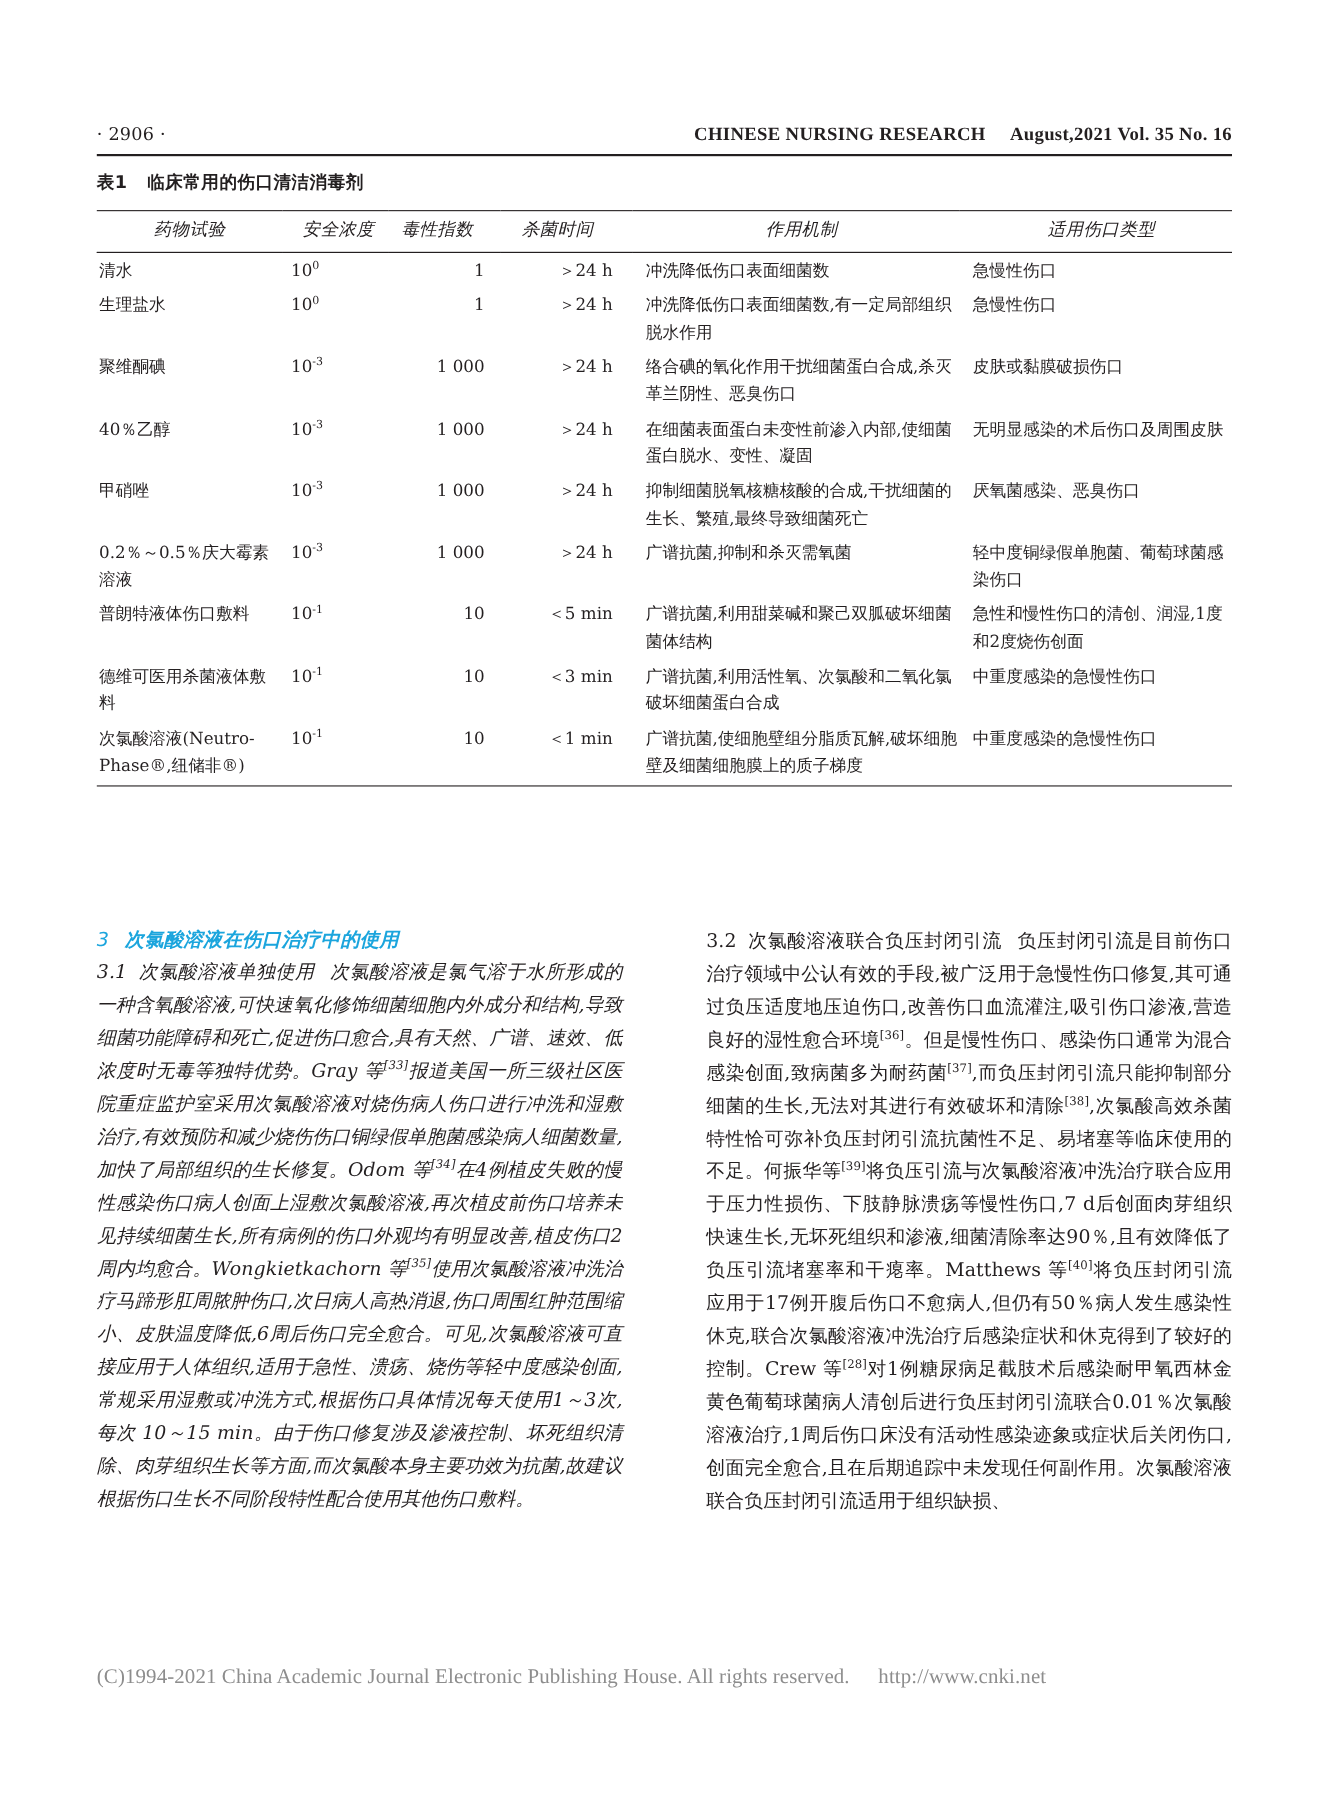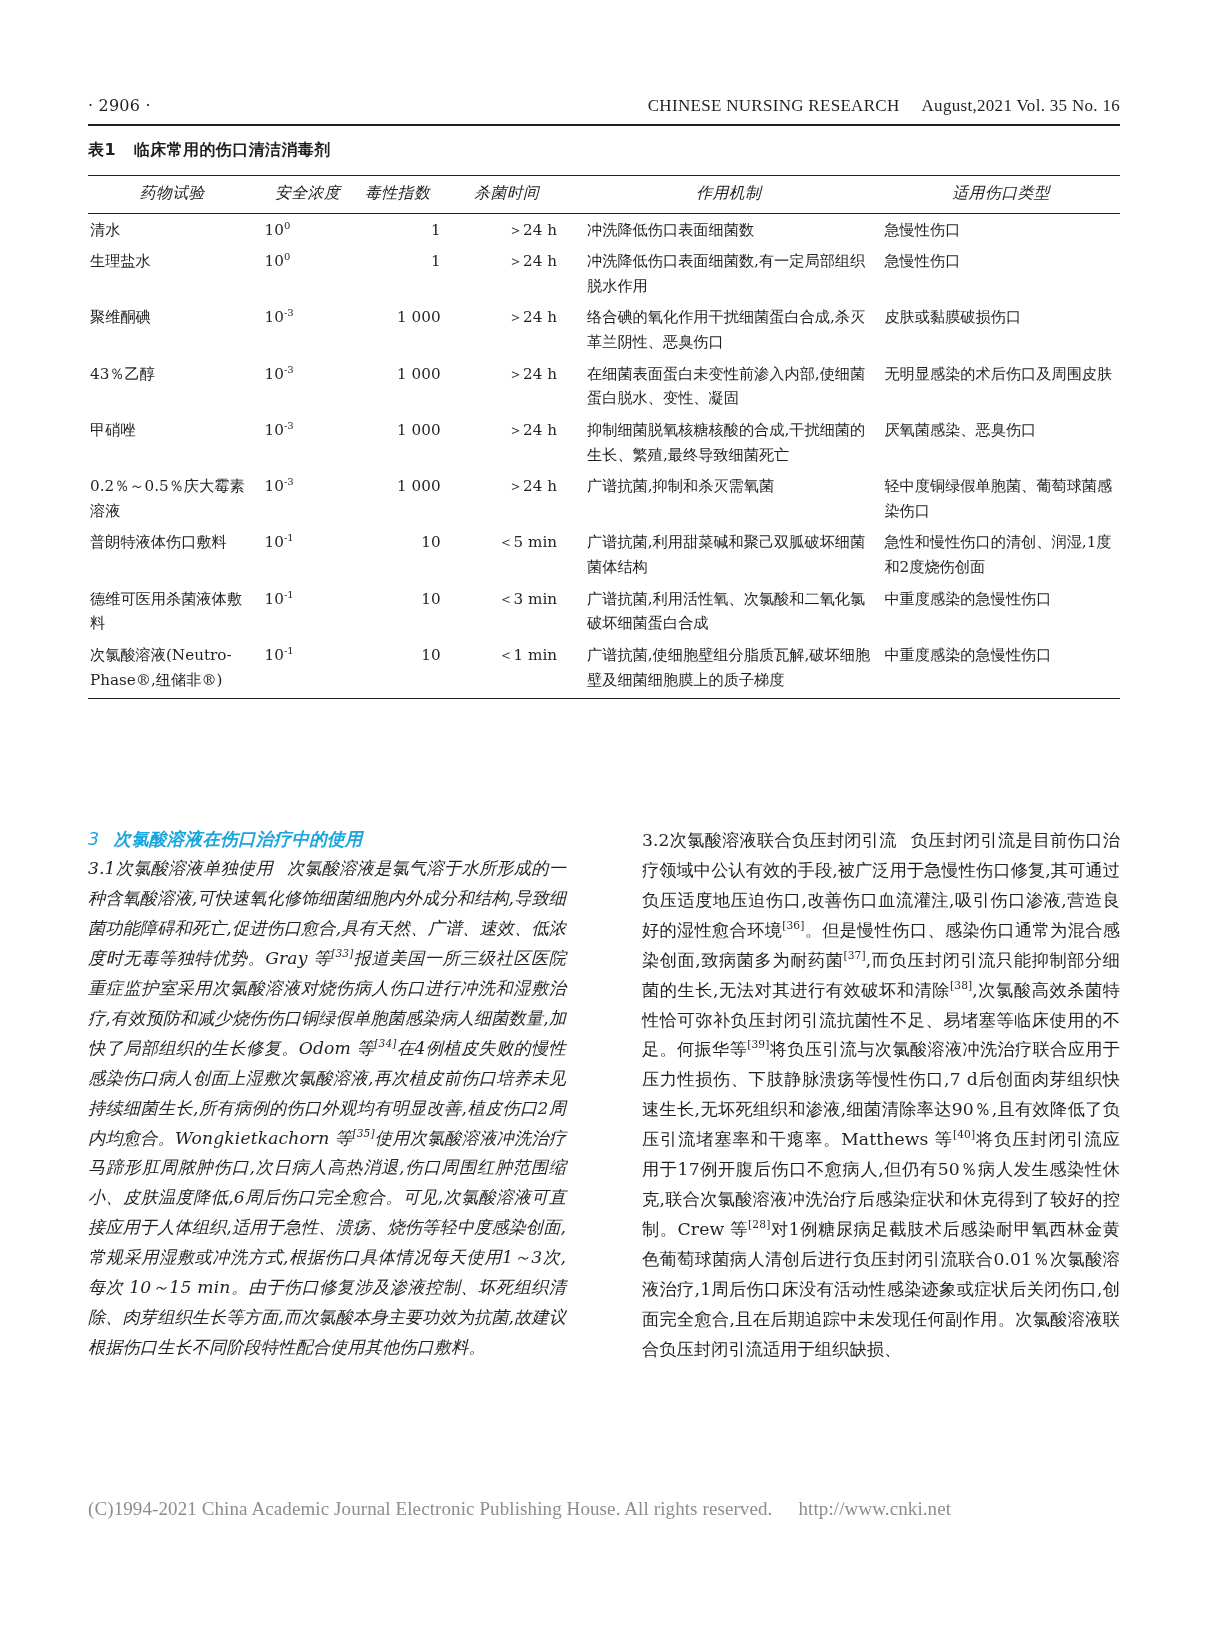--- a/index.html
+++ b/index.html
@@ -10,21 +10,21 @@
   body {
     width: 1208px;
     height: 1630px;
     font-family: "DejaVu Serif", "Liberation Serif", serif;
     color: #231f20;
     position: relative;
     overflow: hidden;
   }
   .page {
     position: absolute;
-    left: 0; top: 0;
+    left: 0; top: 16px;
     width: 1208px;
     height: 1514px;
     box-sizing: border-box;
     padding: 0;
   }
 
   
   .runhead {
     position: absolute;
     left: 88px;
@@ -41,20 +41,21 @@
     font-size: 16px;
     color: #231f20;
     white-space: nowrap;
   }
   .journal {
     font-family: "Liberation Serif", "DejaVu Serif", serif;
     font-size: 17px;
     color: #231f20;
     white-space: nowrap;
     letter-spacing: .3px;
+    font-weight: bold;
   }
   .journal .jname { margin-right: 22px; }
 
   .runhead-rule {
     position: absolute;
     left: 88px;
     top: 124px;
     width: 1032px;
     border-top: 2.4px solid #231f20;
   }
@@ -141,21 +142,21 @@
   h2.sec .secnum { margin-right: 14px; font-weight: normal;}
   p.para {
     margin: 0;
     font-size: 17.2px;
     line-height: 1.74;
     text-align: justify;
     text-justify: inter-ideograph;
     letter-spacing: .1px;
     color: #231f20;
   }
-  p.para .subnum { }
+  p.para .subnum { margin-right: 10px; }
   p.para .subhead { margin-right: 14px; }
   .ref { font-size: .62em; vertical-align: super; line-height: 0; }
 
   
   .footer {
     position: absolute;
     left: 88px;
     top: 1498px;
     width: 1032px;
     font-family: "Liberation Serif", "DejaVu Serif", serif;
@@ -214,21 +215,21 @@
           </tr>
           <tr>
             <td class="c-drug">聚维酮碘</td>
             <td class="c-conc">10<sup class="sup">-3</sup></td>
             <td class="c-tox">1 000</td>
             <td class="c-time">＞24 h</td>
             <td class="c-mech">络合碘的氧化作用干扰细菌蛋白合成,杀灭革兰阴性、恶臭伤口</td>
             <td class="c-type">皮肤或黏膜破损伤口</td>
           </tr>
           <tr>
-            <td class="c-drug">43％乙醇</td>
+            <td class="c-drug">40％乙醇</td>
             <td class="c-conc">10<sup class="sup">-3</sup></td>
             <td class="c-tox">1 000</td>
             <td class="c-time">＞24 h</td>
             <td class="c-mech">在细菌表面蛋白未变性前渗入内部,使细菌蛋白脱水、变性、凝固</td>
             <td class="c-type">无明显感染的术后伤口及周围皮肤</td>
           </tr>
           <tr>
             <td class="c-drug">甲硝唑</td>
             <td class="c-conc">10<sup class="sup">-3</sup></td>
             <td class="c-tox">1 000</td>

